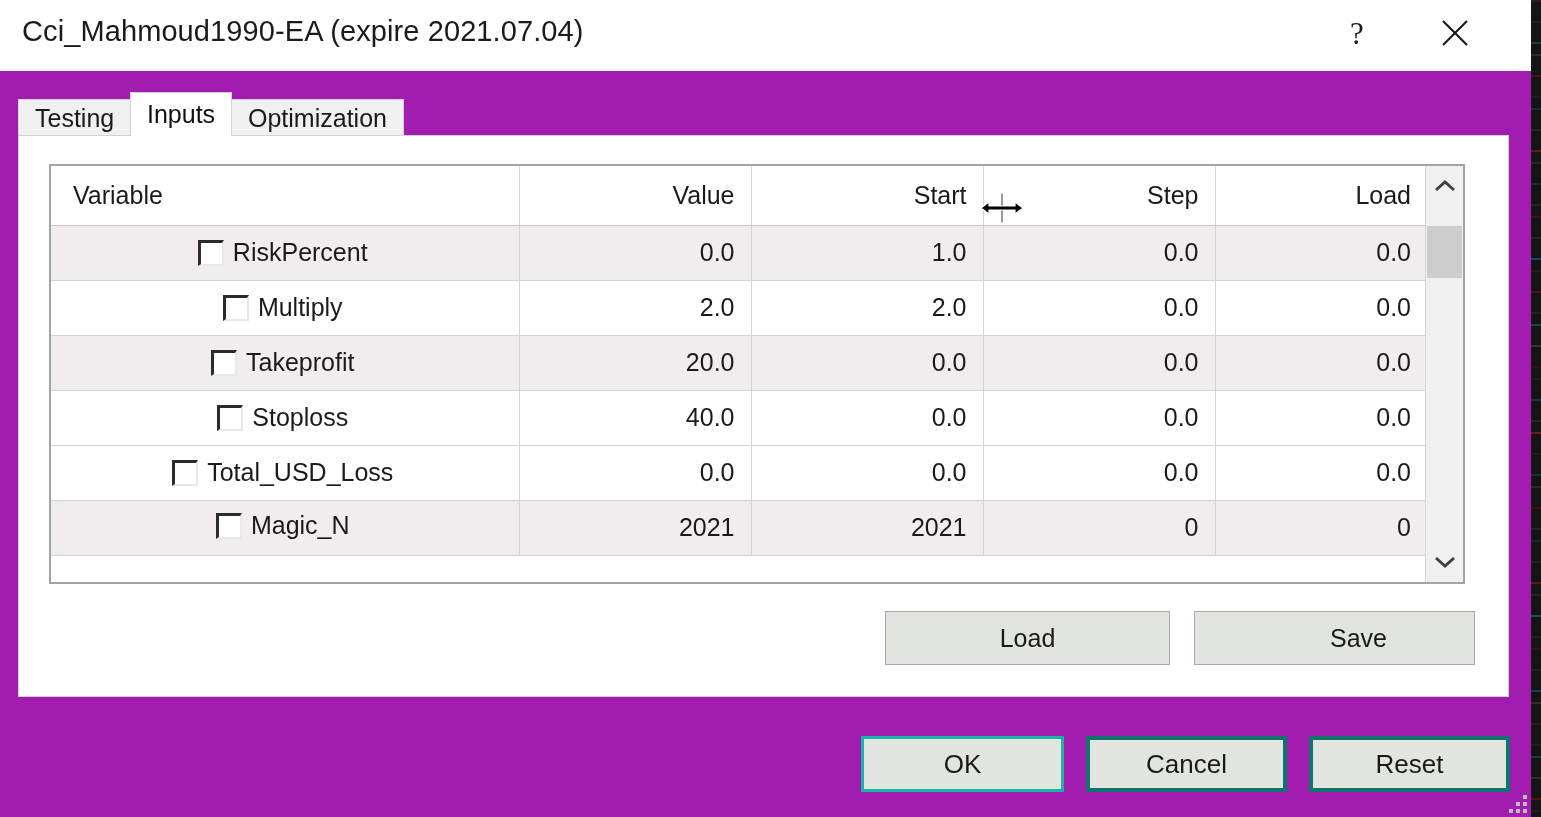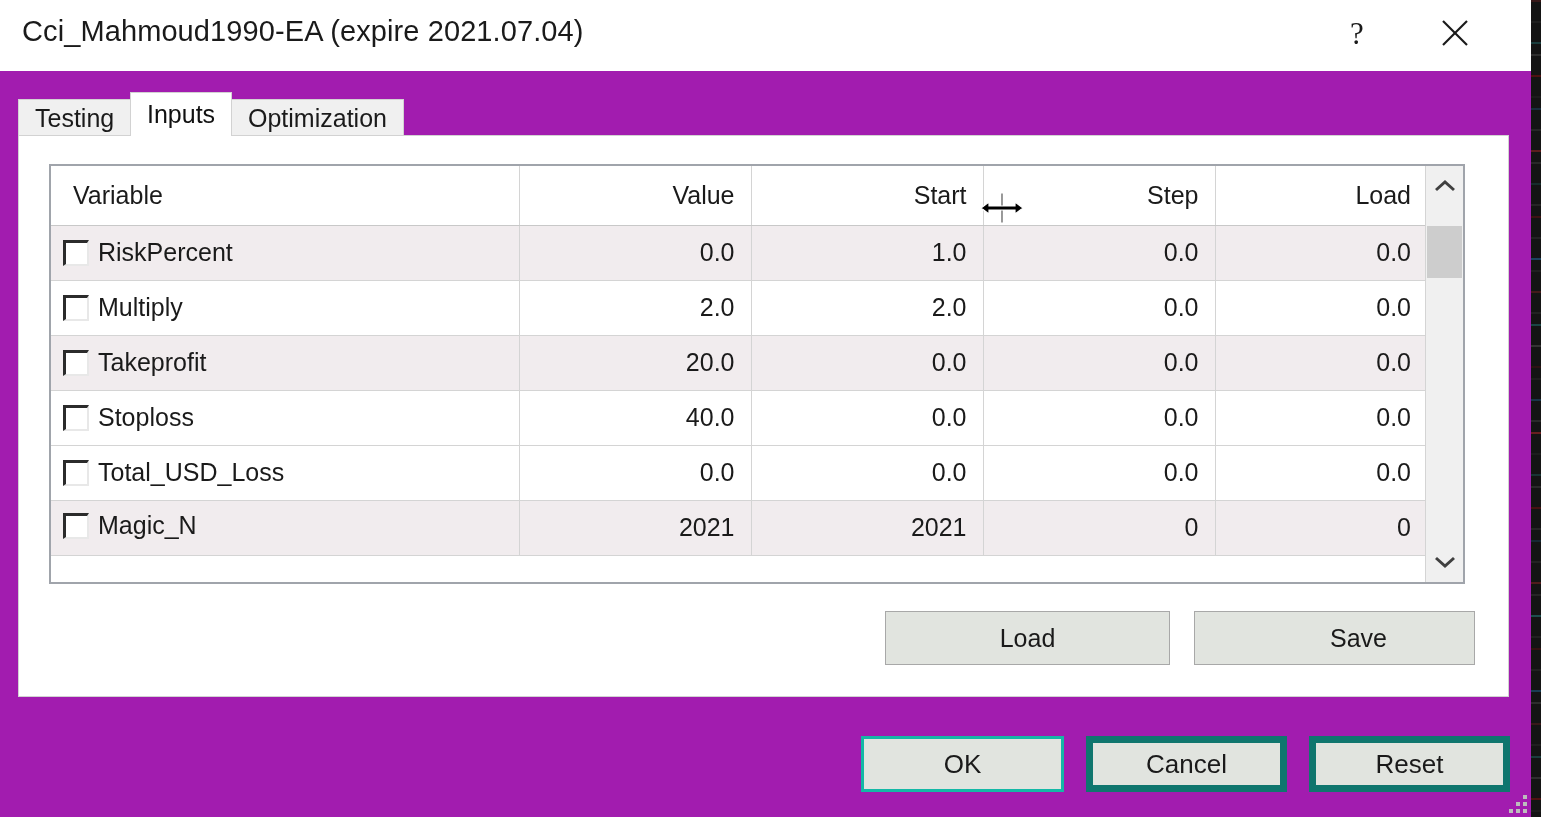--- a/index.html
+++ b/index.html
@@ -197,20 +197,21 @@
   table.grid tbody tr.even td { background: #ffffff; margin-left: 48px; }
 
   td.varcell {
     text-align: left !important;
     padding-left: 12px !important;
   }
   .varwrap {
     display: flex;
     align-items: center;
     gap: 9px;
+    justify-content: center;
   }
   .chk {
     width: 26px;
     height: 26px;
     box-sizing: border-box;
     background: #ffffff;
     border-top: 3px solid #2b2b2b;
     border-left: 3px solid #2b2b2b;
     border-right: 2px solid #e8e8e8;
     border-bottom: 2px solid #e8e8e8;
@@ -282,21 +283,21 @@
     top: 648px;
     width: 1531px;
     height: 98px;
   }
   .fbtn {
     position: absolute;
     top: 17px;
     height: 56px;
     box-sizing: border-box;
     background: #e1e4df;
-    border: 7px solid #0f766e;
+    border: 4px solid #0f766e;
     font-size: 26px;
     color: #1a1a1a;
     font-family: "Liberation Sans", sans-serif;
     cursor: default;
     display: flex;
     align-items: center;
     justify-content: center;
   }
   #ok-button {
     left: 861px; width: 203px;

